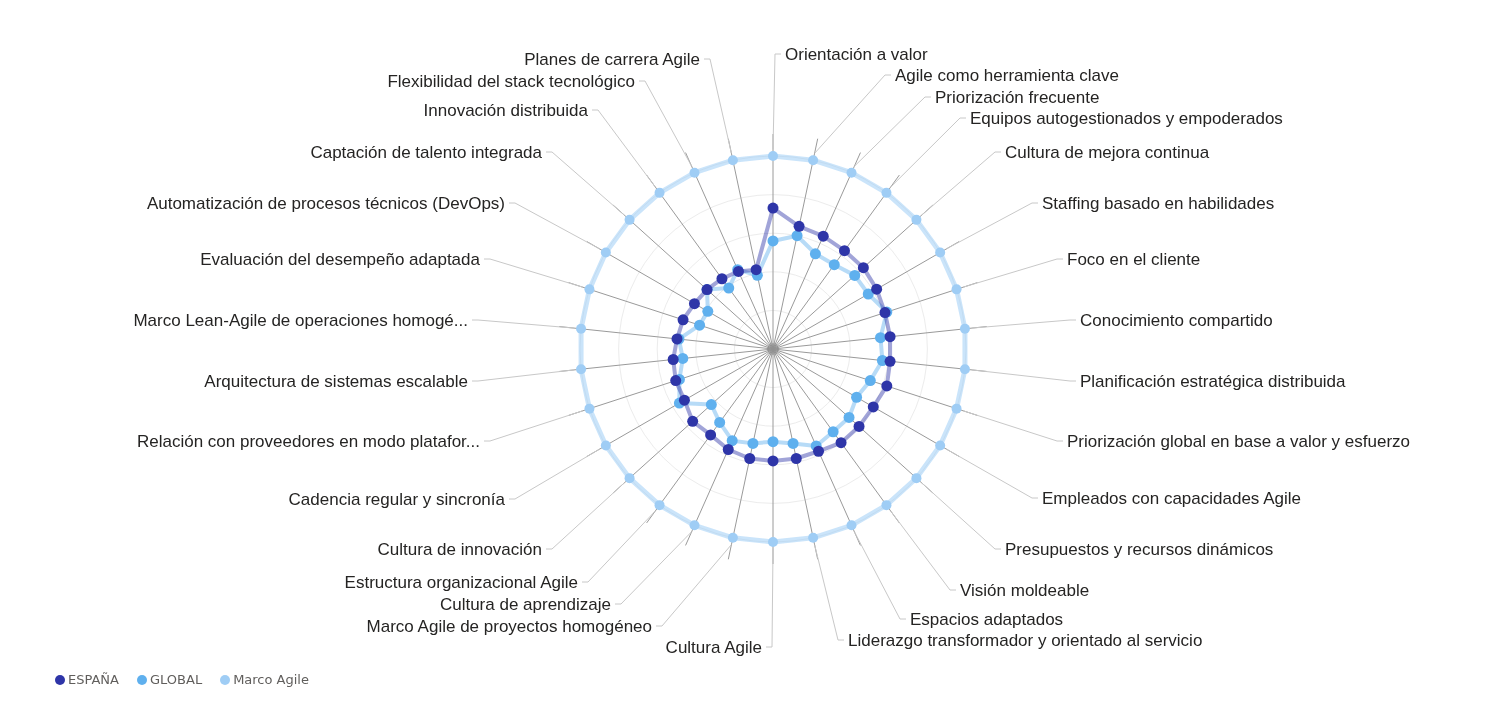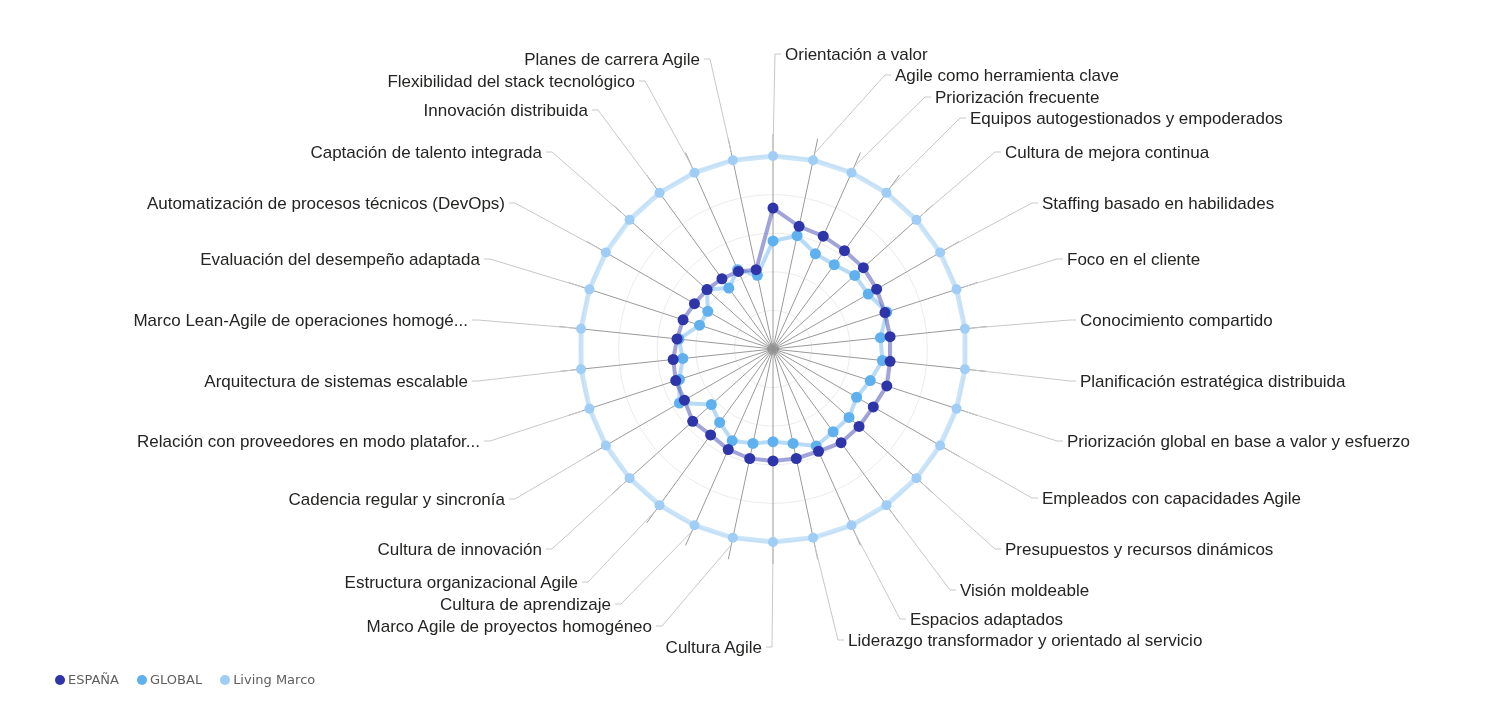--- a/index.html
+++ b/index.html
@@ -219,15 +219,15 @@
   <div class="legend-item">
     <span class="legend-dot" style="background:#2e35a8"></span>
     <span>ESPAÑA</span>
   </div>
   <div class="legend-item">
     <span class="legend-dot" style="background:#5fb0ee"></span>
     <span>GLOBAL</span>
   </div>
   <div class="legend-item">
     <span class="legend-dot" style="background:#9fcdf5"></span>
-    <span>Living Marco</span>
+    <span>Marco Agile</span>
   </div>
 </div>
 
 </body></html>

